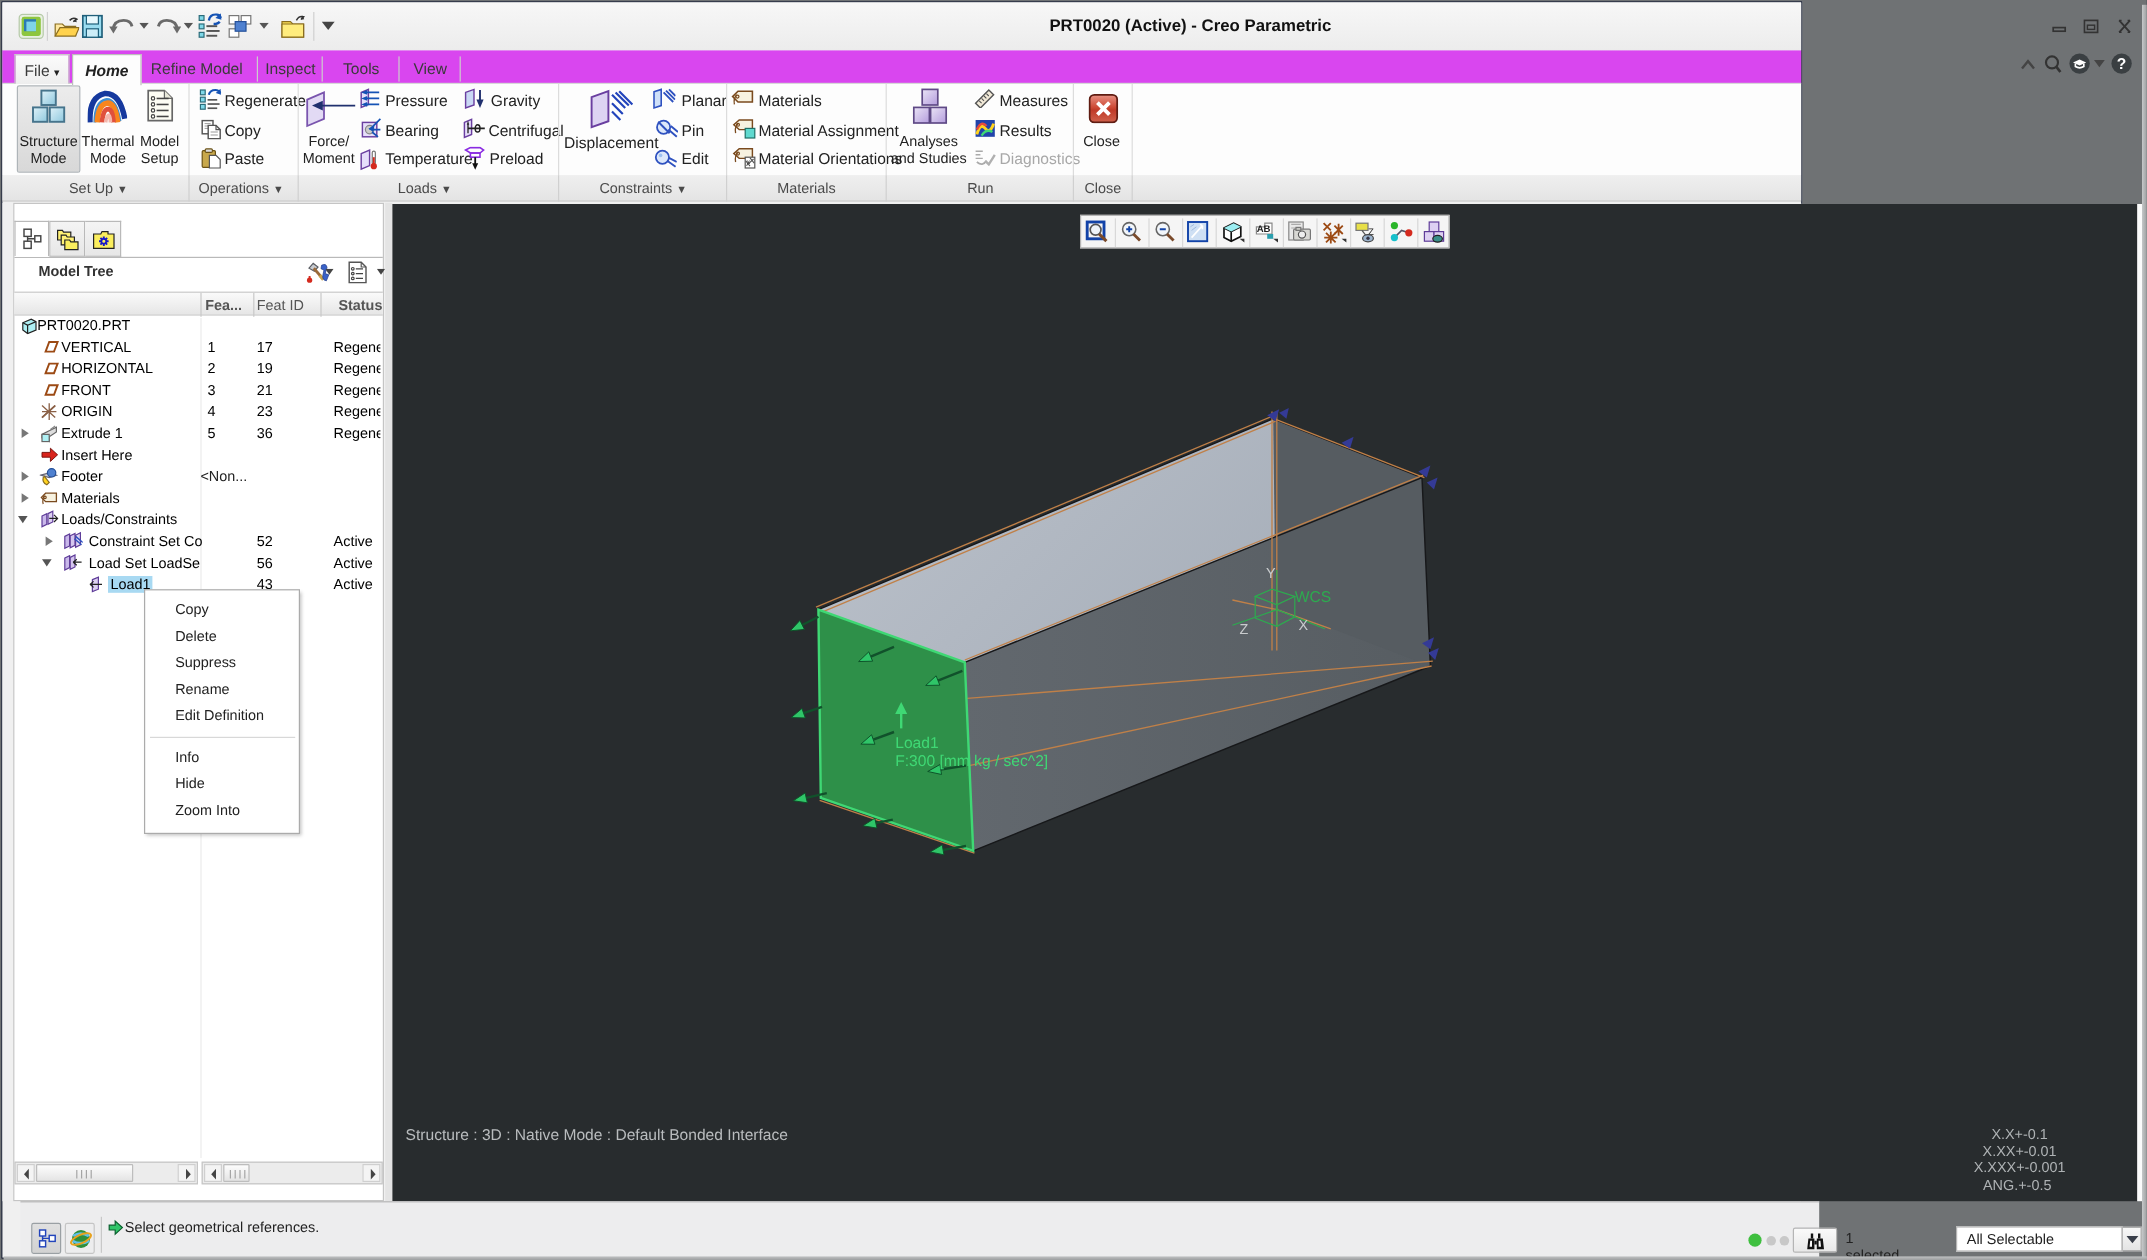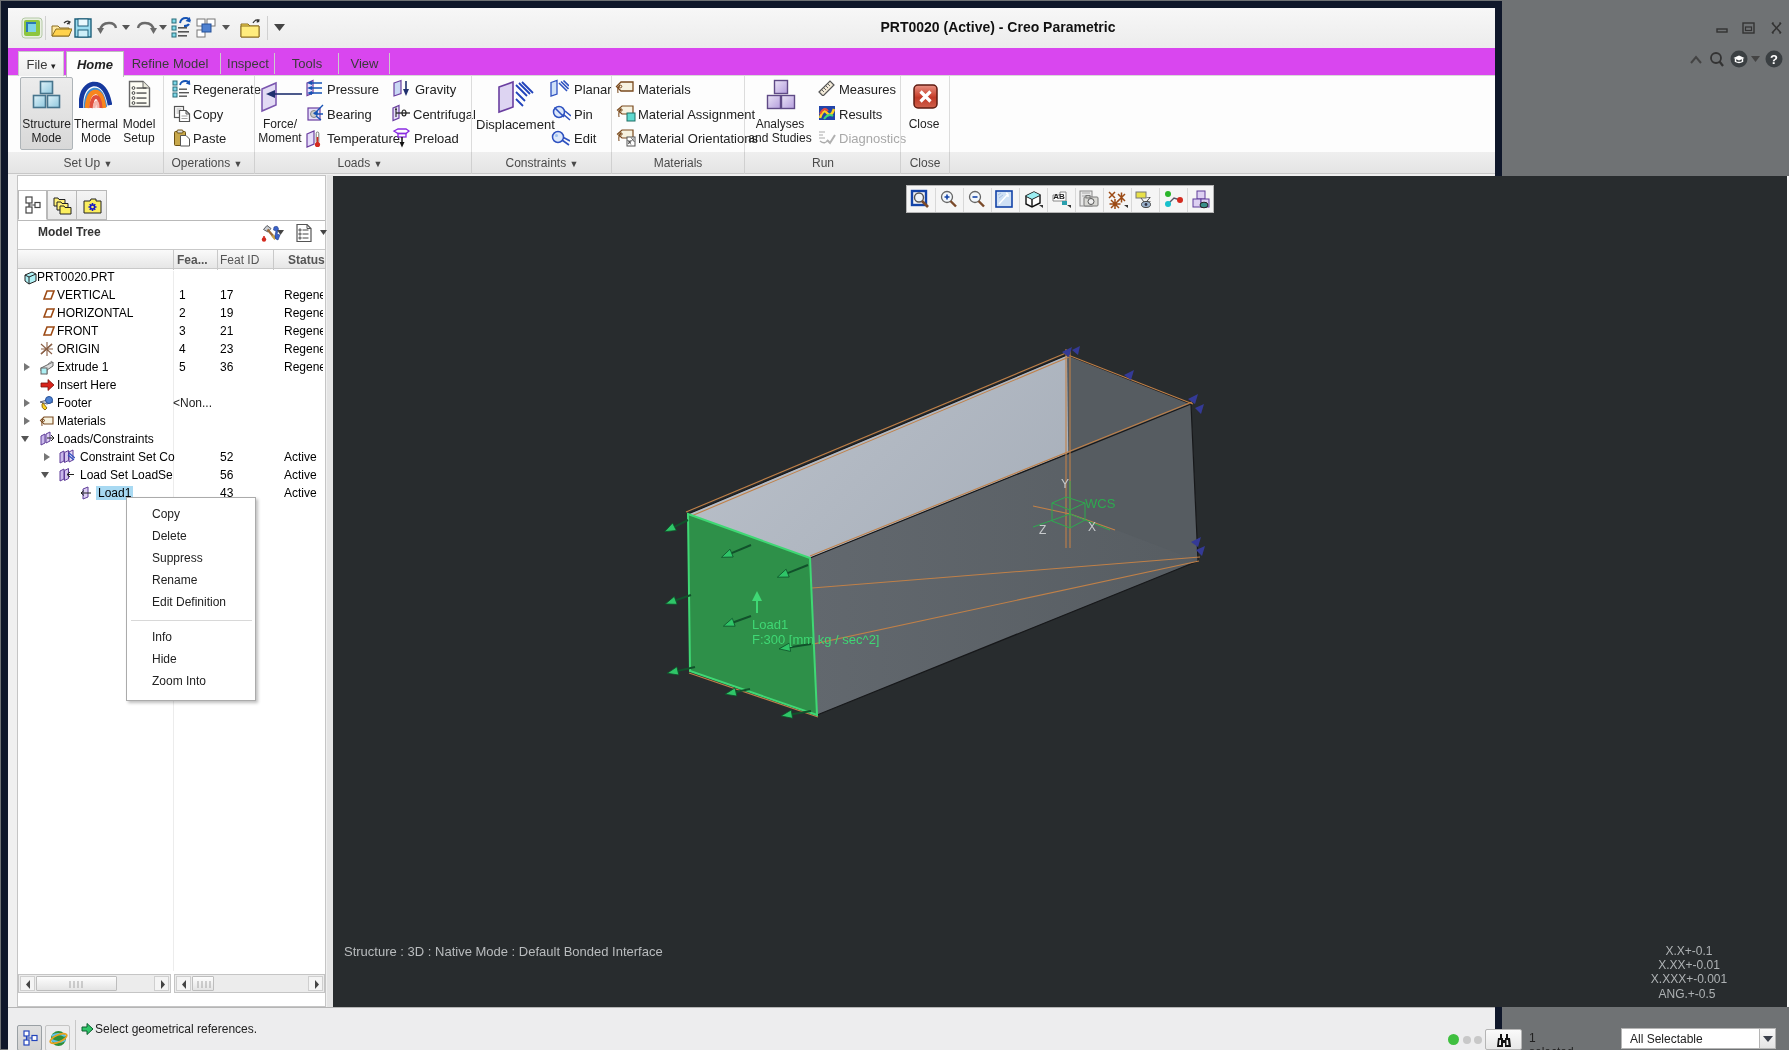--- a/index.html
+++ b/index.html
@@ -1,18 +1,18 @@
 <!DOCTYPE html>
 <html><head>
 <meta charset="utf-8">
 <style>
 * { margin:0; padding:0; box-sizing:border-box; }
 html,body { width:1789px; height:1050px; overflow:hidden; }
 body { font-family:"Liberation Sans", sans-serif; position:relative; background:#6f7274; }
-#win { position:absolute; left:1px; top:1px; width:1501px; height:1048px; background:#f0f0f0; border:7px solid #0f172a; }
+#win { position:absolute; left:1px; top:1px; width:1501px; height:1048px; background:#f0f0f0; border:1px solid #0f172a; }
 .abs { position:absolute; }
 
 
 #titlebar { position:absolute; left:0; top:0; width:100%; height:40px; background:linear-gradient(#f7f7f7,#ececec); }
 #title { position:absolute; top:11px; left:190px; width:1600px; text-align:center; font-size:14px; font-weight:bold; color:#111; }
 
 
 #tabrow { position:absolute; left:0; top:40px; width:100%; height:28px; background:#d946ef; }
 #tabrow .tline { position:absolute; left:0; right:0; bottom:0; height:1px; background:#d8d8d8; }
 .tab { position:absolute; top:3px; height:25px; line-height:25px; text-align:center; font-size:13px; color:#3a3a3a; }
@@ -26,21 +26,21 @@
 .gsep { position:absolute; top:68px; width:1px; height:98px; background:#dcdcdc; }
 .rtext { position:absolute; font-size:13px; color:#222; }
 .bigbtn { position:absolute; text-align:center; font-size:12px; color:#222; }
 
 
 #main { position:absolute; left:0; top:167px; width:100%; height:832px; background:#f0f0f0; }
 #navpanel { position:absolute; left:9px; top:0px; width:309px; height:832px; background:#ffffff; border:1px solid #c5c5c5; }
 #graphics { position:absolute; left:325px; top:1px; width:1454px; height:831px; background:#282c2e; }
 
 
-#statusbar { position:absolute; left:0; top:999px; width:100%; height:48px; background:#ededee; border-top:1px solid #b5b5b5; }
+#statusbar { position:absolute; left:15px; top:999px; width:100%; height:48px; background:#ededee; border-top:1px solid #b5b5b5; }
 .sbtext { position:absolute; font-size:12px; color:#222; }
 
 
 .trow { position:absolute; left:0; width:305px; height:18px; overflow:hidden; font-size:12px; color:#000; }
 .trow span { position:absolute; top:2px; white-space:nowrap; }
 .trow .gry { color:#222; }
 svg.ti { position:absolute; top:1px; width:16px; height:16px; }
 svg.exp { position:absolute; top:4px; width:9px; height:10px; }
 #ctxmenu { position:absolute; left:108px; top:321px; width:130px; height:204px; background:#fff; border:1px solid #ababab; box-shadow:2px 2px 3px rgba(0,0,0,0.25); z-index:50; }
 .mi { position:absolute; left:25px; font-size:12px; color:#222; }

